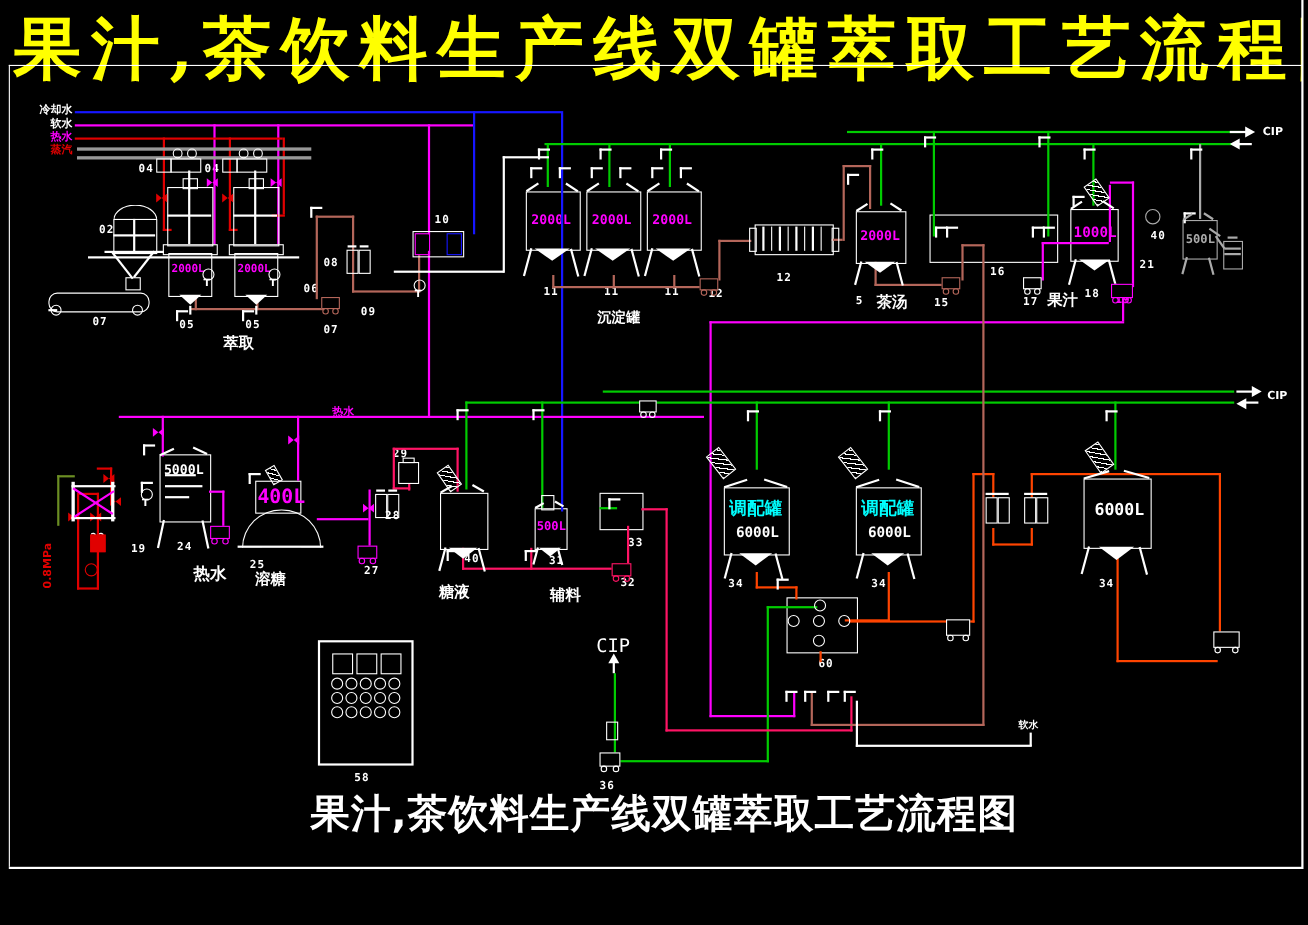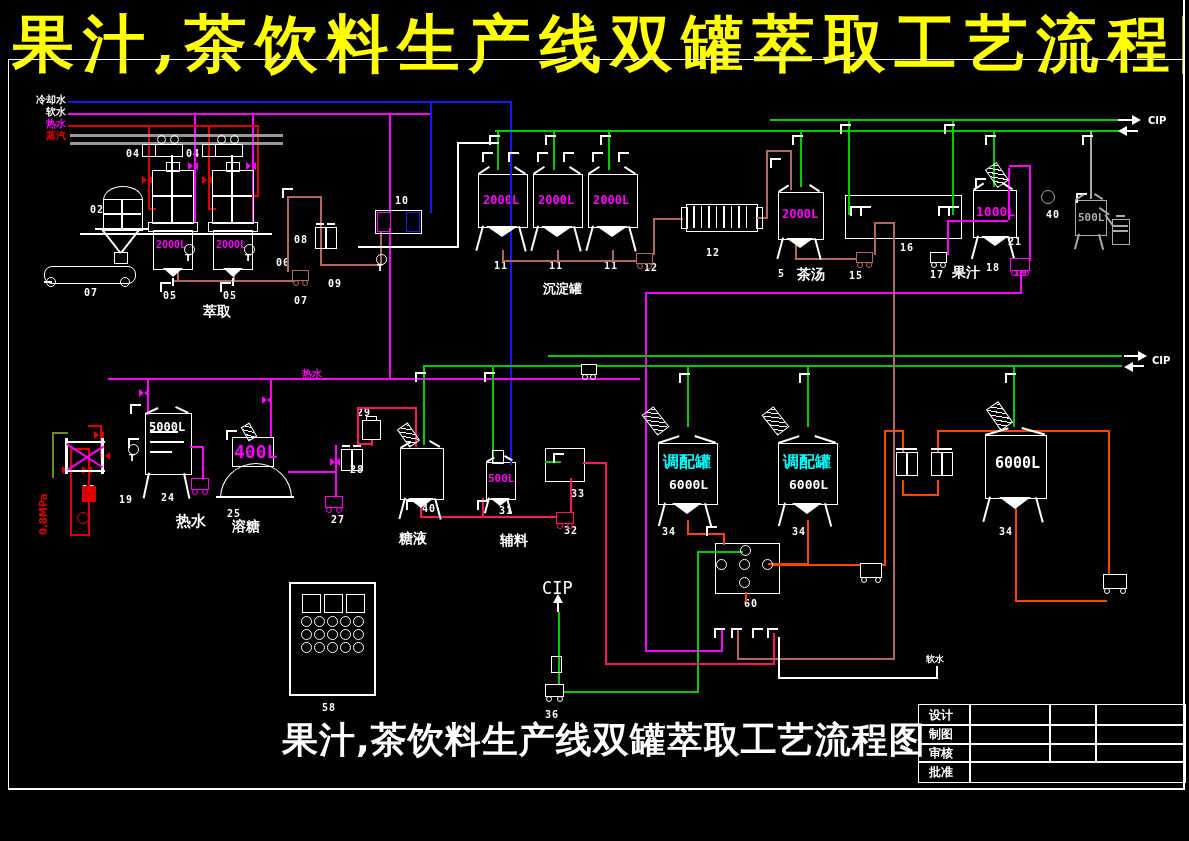--- a/index.html
+++ b/index.html
@@ -129,32 +129,20 @@
   <div class="abs" style="left:289px;top:582px;width:83px;height:110px;border:2px solid #fff;">
     <div class="rect" style="left:11px;top:10px;width:17px;height:17px;border:1.5px solid #fff;position:absolute;"></div>
     <div class="rect" style="left:33px;top:10px;width:17px;height:17px;border:1.5px solid #fff;position:absolute;"></div>
     <div class="rect" style="left:55px;top:10px;width:17px;height:17px;border:1.5px solid #fff;position:absolute;"></div>
   </div>
 
   <div class="abs" style="left:1112px;top:219px;width:16px;height:24px;border:1.5px solid #aaa;"></div>
 
   <div class="title-bottom">果汁,茶饮料生产线双罐萃取工艺流程图</div>
 
-  <div class="abs" style="left:918px;top:704px;width:266px;height:77px;border:1.5px solid #fff;">
-    <div class="tb-line" style="left:0;top:19px;width:100%;height:1.5px;"></div>
-    <div class="tb-line" style="left:0;top:38px;width:100%;height:1.5px;"></div>
-    <div class="tb-line" style="left:0;top:56px;width:100%;height:1.5px;"></div>
-    <div class="tb-line" style="left:50px;top:0;width:1.5px;height:100%;"></div>
-    <div class="tb-line" style="left:130px;top:0;width:1.5px;height:56px;"></div>
-    <div class="tb-line" style="left:176px;top:0;width:1.5px;height:56px;"></div>
-    <div class="lbl" style="left:10px;top:2px;font-size:12px;">设计</div>
-    <div class="lbl" style="left:10px;top:21px;font-size:12px;">制图</div>
-    <div class="lbl" style="left:10px;top:40px;font-size:12px;">审核</div>
-    <div class="lbl" style="left:10px;top:59px;font-size:12px;">批准</div>
-  </div>
 
   <span class="num" style="left:84px;top:287px;">07</span>
   <span class="num" style="left:90px;top:204px;">02</span>
   <span class="num" style="left:126px;top:148px;">04</span>
   <span class="num" style="left:186px;top:148px;">04</span>
   <span class="num" style="left:163px;top:290px;">05</span>
   <span class="num" style="left:223px;top:290px;">05</span>
   <span class="num" style="left:276px;top:257px;">06</span>
   <span class="num" style="left:294px;top:295px;">07</span>
   <span class="num" style="left:294px;top:234px;">08</span>
@@ -165,21 +153,21 @@
   <span class="num" style="left:604px;top:260px;">11</span>
   <span class="num" style="left:644px;top:262px;">12</span>
   <span class="num" style="left:706px;top:247px;">12</span>
   <span class="num" style="left:778px;top:268px;">5</span>
   <span class="num" style="left:849px;top:270px;">15</span>
   <span class="num" style="left:900px;top:242px;">16</span>
   <span class="num" style="left:930px;top:269px;">17</span>
   <span class="num" style="left:986px;top:262px;">18</span>
   <span class="num" style="left:1014px;top:267px;color:#ff00ff;">19</span>
   <span class="num" style="left:1046px;top:209px;">40</span>
-  <span class="num" style="left:1008px;top:236px;">21</span>
+  <span class="num" style="left:1036px;top:236px;">21</span>
   <span class="num" style="left:82px;top:484px;">22</span>
   <span class="num" style="left:119px;top:494px;">19</span>
   <span class="num" style="left:161px;top:492px;">24</span>
   <span class="num" style="left:227px;top:508px;">25</span>
   <span class="num" style="left:331px;top:514px;">27</span>
   <span class="num" style="left:350px;top:464px;">28</span>
   <span class="num" style="left:357px;top:407px;">29</span>
   <span class="num" style="left:422px;top:503px;">40</span>
   <span class="num" style="left:499px;top:505px;">31</span>
   <span class="num" style="left:564px;top:525px;">32</span>

